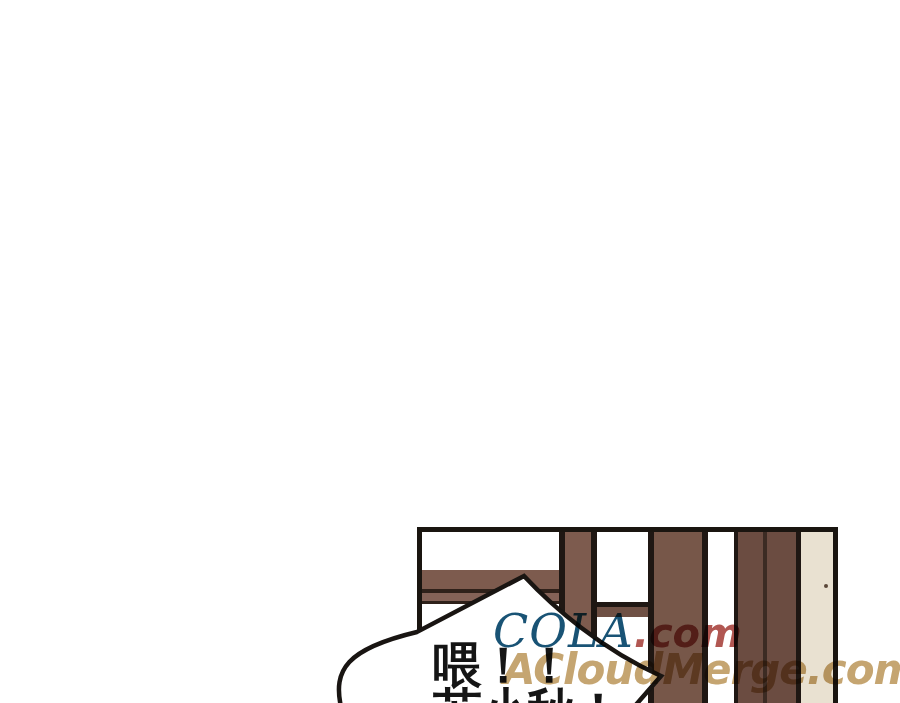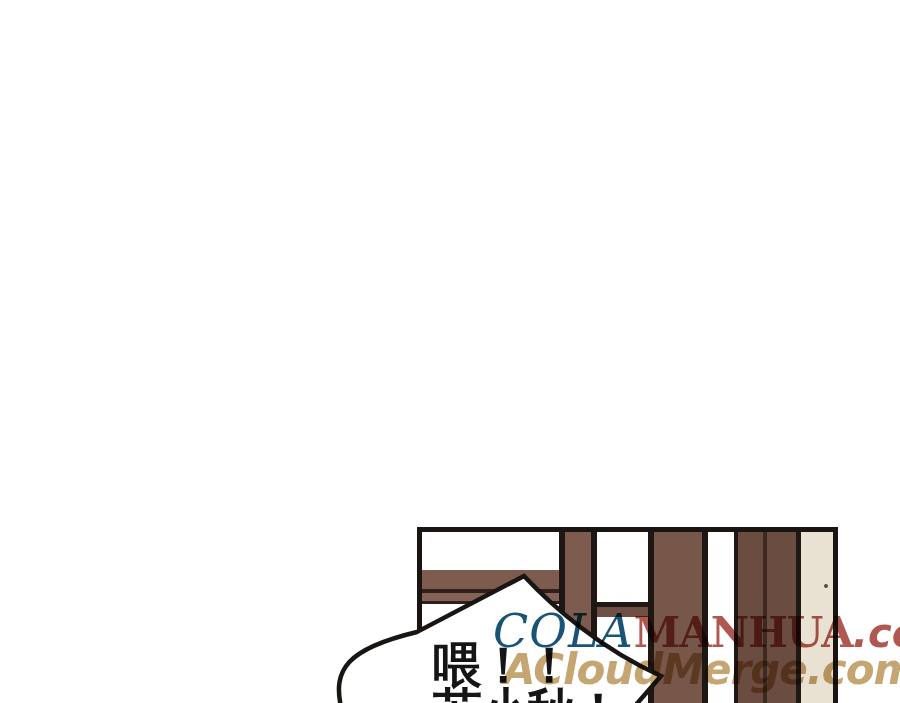--- a/index.html
+++ b/index.html
@@ -100,19 +100,18 @@
              C 553,607 601,649 661,676
              L 634,707 Z" fill="#ffffff" stroke="#191512" stroke-width="4.5" stroke-linejoin="miter" stroke-miterlimit="12"></path>
   </svg>
 
   <div id="bubble-text-line1" class="abs">喂！！</div>
 
   <div id="bubble-text-line2" class="abs">苏小秋！</div>
 
   <div id="watermark-1" class="abs">
     <span id="wm1-cola">COLA</span>
-      <span id="wm1-manhua">MANHUA</span>
       <span id="wm1-dotcom">.com</span>
   </div>
 
   <div id="watermark-2" class="abs">ACloudMerge.com</div>
 
 </div>
 
 </body></html>

